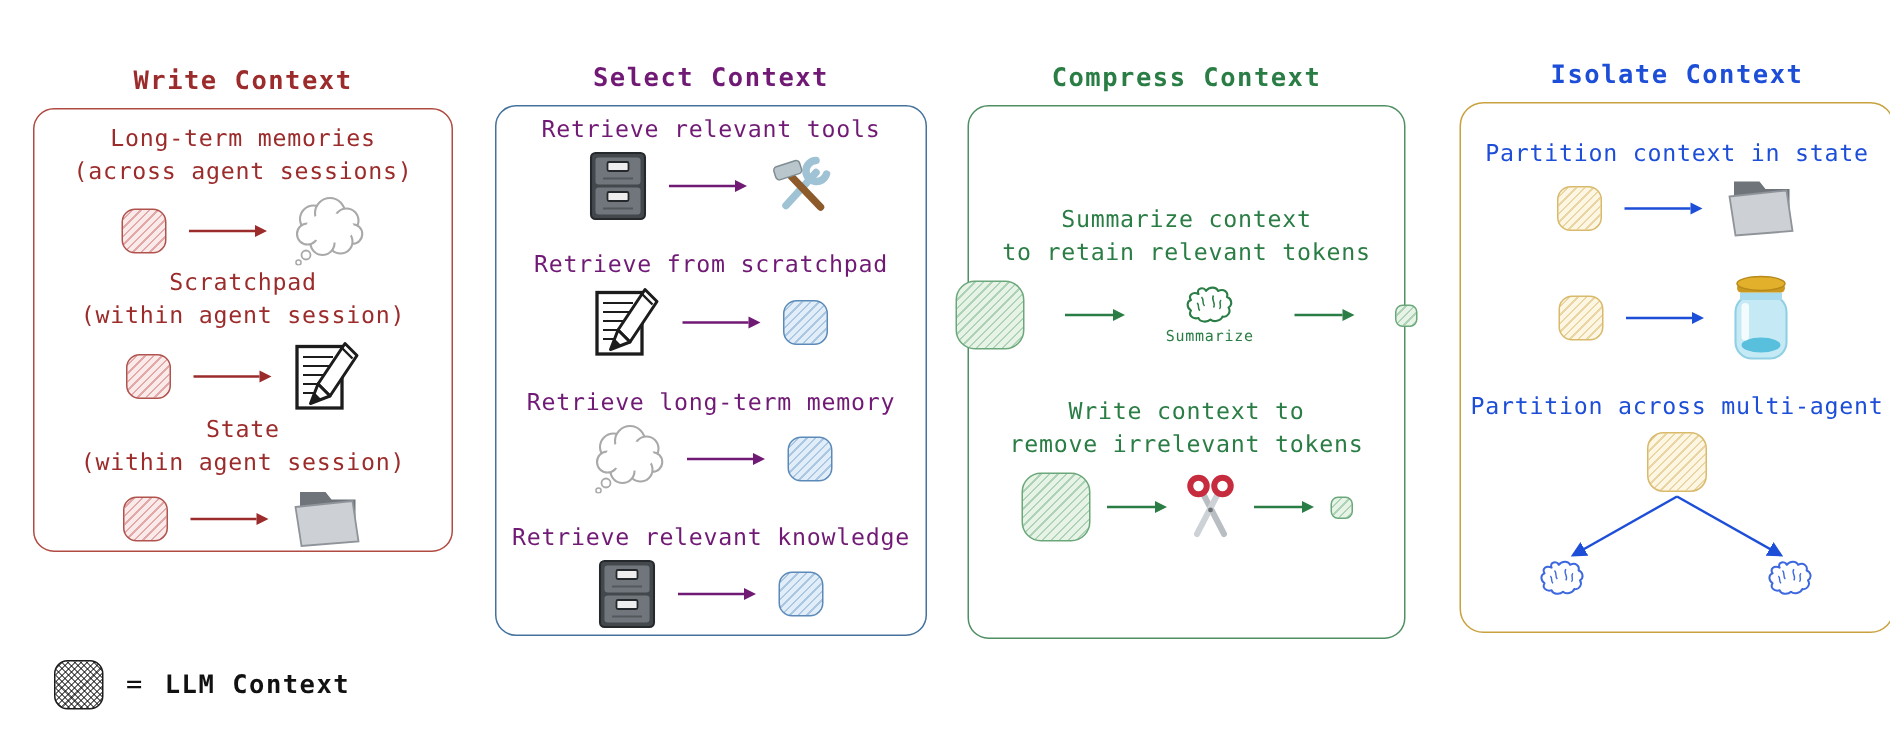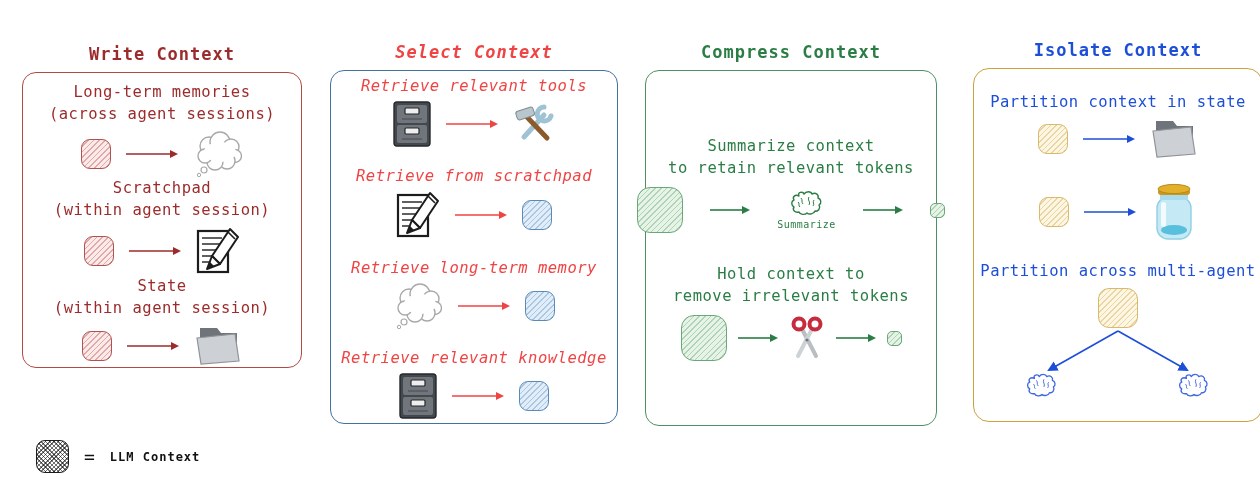--- a/index.html
+++ b/index.html
@@ -4,21 +4,21 @@
 <style>
   html,body{margin:0;padding:0;background:#ffffff;}
   body{width:1260px;height:494px;position:relative;overflow:hidden;
        font-family:"DejaVu Sans Mono", monospace;}
   .group{position:absolute;display:flex;flex-direction:column;align-items:center;}
   .ptitle{font-size:17px;font-weight:bold;letter-spacing:1px;white-space:nowrap;margin-bottom:8px;}
   .pbox{width:100%;border-radius:14px;background:#fff;box-sizing:border-box;
         display:flex;flex-direction:column;align-items:center;}
   
   .g-write  {color:#9c2b2b;}
-  .g-select {color:#ef4444;font-style:italic;}
+  .g-select {color:#701a75;}
   .g-compress{color:#2a7d44;}
   .g-isolate{color:#1d4ed8;margin-left:28px;}
   .b-write   {border:1.6px solid #b04a42;}
   .b-select  {border:1.6px solid #44729c;}
   .b-compress{border:1.6px solid #4f8f62;}
   .b-isolate {border:1.6px solid #c9a23e;}
   .lbl{font-size:15.5px;line-height:22px;text-align:center;letter-spacing:.5px;white-space:nowrap;}
   .row{display:flex;align-items:center;justify-content:center;gap:14px;}
   .grp{display:flex;flex-direction:column;align-items:center;}
   
@@ -35,21 +35,21 @@
   .sq-green {border:1.5px solid #6aa87a;background-color:#e6f3e6;
              background-image:repeating-linear-gradient(135deg,rgba(70,150,90,.35) 0 1px,transparent 1px 4px);}
   .sq-yellow{border:1.5px solid #d9b96a;background-color:#fdf6e2;
              background-image:repeating-linear-gradient(135deg,rgba(205,165,70,.40) 0 1px,transparent 1px 4px);}
   .sq-black {border:1.6px solid #1c1c1c;background-color:#ffffff;
              background-image:repeating-linear-gradient(45deg,rgba(0,0,0,.55) 0 1px,transparent 1px 3px),
                               repeating-linear-gradient(135deg,rgba(0,0,0,.55) 0 1px,transparent 1px 3px);}
   .mini{font-size:10px;letter-spacing:.5px;margin-top:1px;}
   .legend{position:absolute;left:36px;top:440px;display:flex;align-items:center;gap:15px;color:#111;}
   .legend .eq{font-size:18px;}
-  .legend .ltext{font-size:12px;font-weight:bold;letter-spacing:1px;}
+  .legend .ltext{font-size:17px;font-weight:bold;letter-spacing:1px;}
   .multi{display:flex;flex-direction:column;align-items:center;}
   .brains{width:186px;display:flex;justify-content:space-between;margin-top:-2px;}
   svg{display:block;}
 </style>
 </head>
 <body>
 
 <div class="group g-write" style="left:22px;top:44px;width:280px;">
   <div class="ptitle">Write Context</div>
   <div class="pbox b-write" style="height:296px;justify-content:space-evenly;padding:8px 0;">
@@ -243,21 +243,21 @@
           <span class="mini">Summarize</span>
         </span>
         <svg class="arr" width="42" height="12" viewBox="0 0 42 12">
           <line x1="1" y1="6" x2="33" y2="6" stroke="currentColor" stroke-width="1.6"></line>
           <path d="M33 2 L41 6 L33 10 Z" fill="currentColor"></path>
         </svg>
         <span class="ctx sq16 sq-green"></span>
       </div>
     </div>
     <div class="grp">
-      <div class="lbl">Hold context to</div>
+      <div class="lbl">Write context to</div>
       <div class="lbl">remove irrelevant tokens</div>
       <div class="row" style="margin-top:8px;gap:10px;">
         <span class="ctx sq46 sq-green"></span>
         <svg class="arr" width="42" height="12" viewBox="0 0 42 12">
           <line x1="1" y1="6" x2="33" y2="6" stroke="currentColor" stroke-width="1.6"></line>
           <path d="M33 2 L41 6 L33 10 Z" fill="currentColor"></path>
         </svg>
         <svg width="36" height="44" viewBox="0 0 36 44">
           <line x1="13" y1="13" x2="27" y2="40" stroke="#b9bec3" stroke-width="4" stroke-linecap="round"></line>
           <line x1="23" y1="13" x2="9" y2="40" stroke="#cdd2d6" stroke-width="4" stroke-linecap="round"></line>

